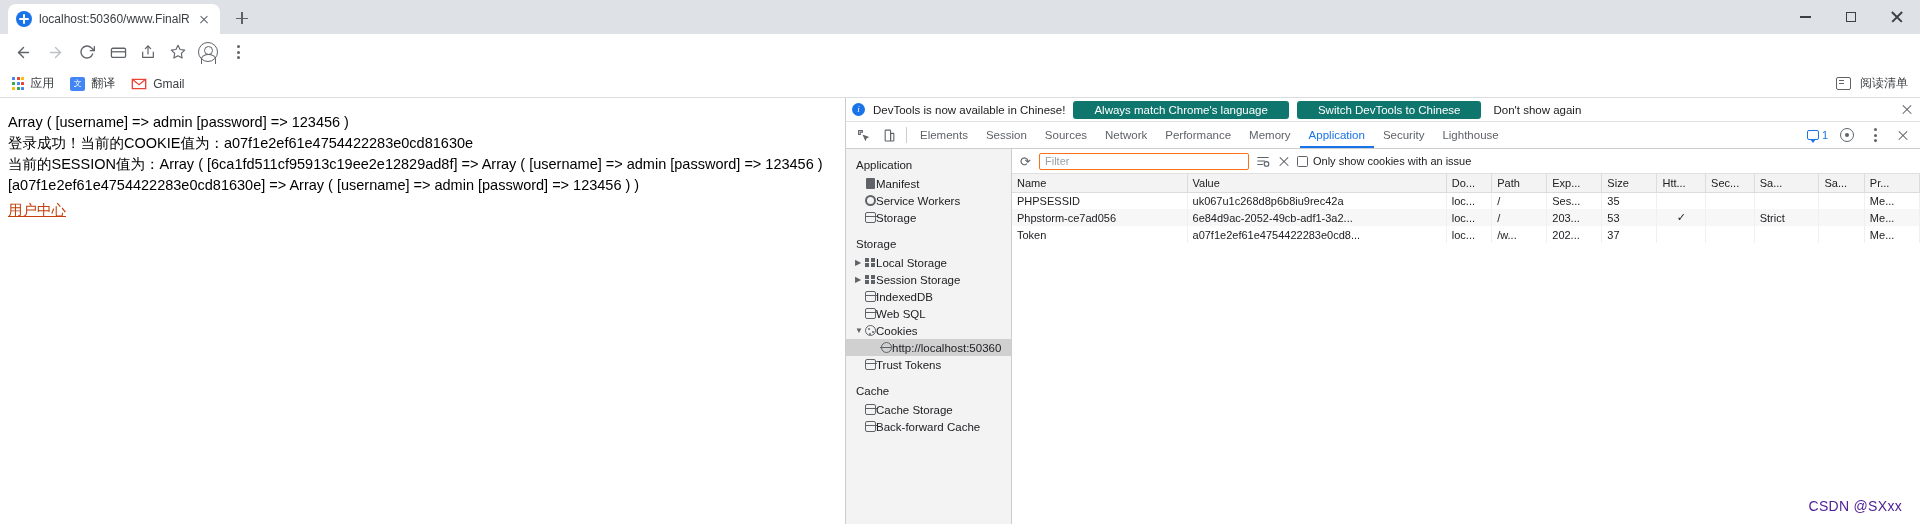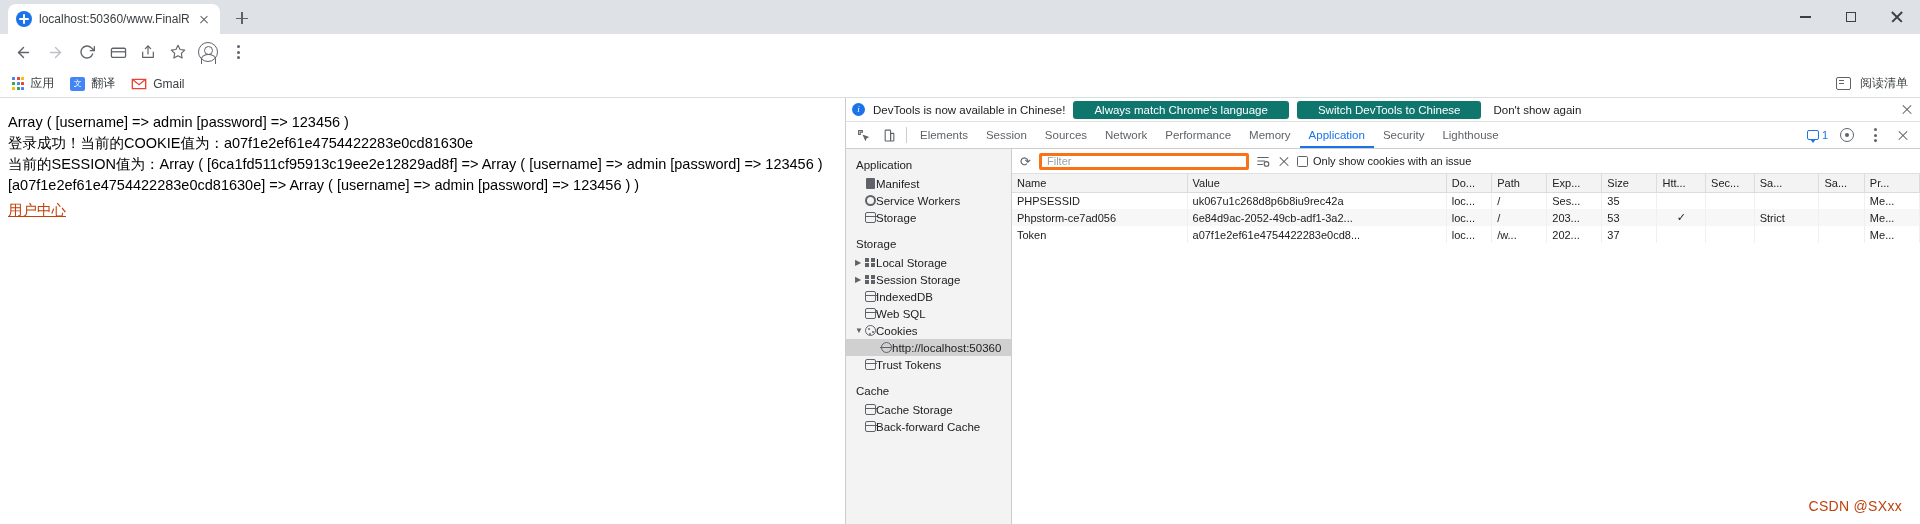--- a/index.html
+++ b/index.html
@@ -244,21 +244,21 @@
   .ico-globe { width:11px;height:11px;border-radius:50%;border:1.4px solid #5f6368;position:relative;}
   .ico-globe::after{content:"";position:absolute;left:-1.4px;top:3.6px;width:11px;height:1.2px;background:#5f6368;}
 
   .dt-main { flex:1; display:flex; flex-direction:column; min-width:0; background:#fff; }
   .dt-filterbar {
     height: 25px; display:flex; align-items:center; gap:6px; padding: 0 6px;
     border-bottom: 1px solid #e0e0e0;
   }
   .refresh-ico { width:15px;height:15px; color:#5f6368; display:flex;align-items:center;justify-content:center;cursor:pointer;font-size:13px;}
   .filter-box {
-    flex: 0 1 210px; height: 17px; border: 3px solid #f97316; border-radius: 2px;
+    flex: 0 1 210px; height: 17px; border: 1px solid #f97316; border-radius: 2px;
     background:#fff; display:flex; align-items:center; padding: 0 5px;
   }
   .filter-box input {
     border:none; outline:none; width:100%; font-size: 11px; color:#202124;
     font-family:"Liberation Sans", sans-serif; background:transparent;
   }
   .filter-box input::placeholder { color:#9aa0a6; }
   .clearall-ico { width:16px;height:16px;position:relative;cursor:pointer;color:#5f6368;font-size:12px;
     display:flex;align-items:center;justify-content:center;}
   .x-ico { width:14px;height:14px;position:relative;cursor:pointer;}
@@ -277,21 +277,21 @@
   table.cookies td {
     padding: 2px 5px; border-right: 1px solid #f0f0f0; height: 17px;
     white-space: nowrap; overflow: hidden; text-overflow: ellipsis;
     color:#202124; font-size: 11px; margin-left: 16px;
   }
   table.cookies tr.row:nth-child(even) { background: #f7f7f7; }
   td.center { text-align:center; }
 
   .watermark {
     position: absolute; right: 18px; bottom: 10px;
-    color: #c2410c; font-size: 14px; letter-spacing: 0.3px; text-align: center;
+    color: #4c1d95; font-size: 14px; letter-spacing: 0.3px; text-align: center;
   }
   .content-wrap { position: relative; flex:1; display:flex; min-height:0; }
 </style>
 </head>
 <body>
 
 <div class="browser">
 
   <div class="tabstrip">
     <div class="tab">

